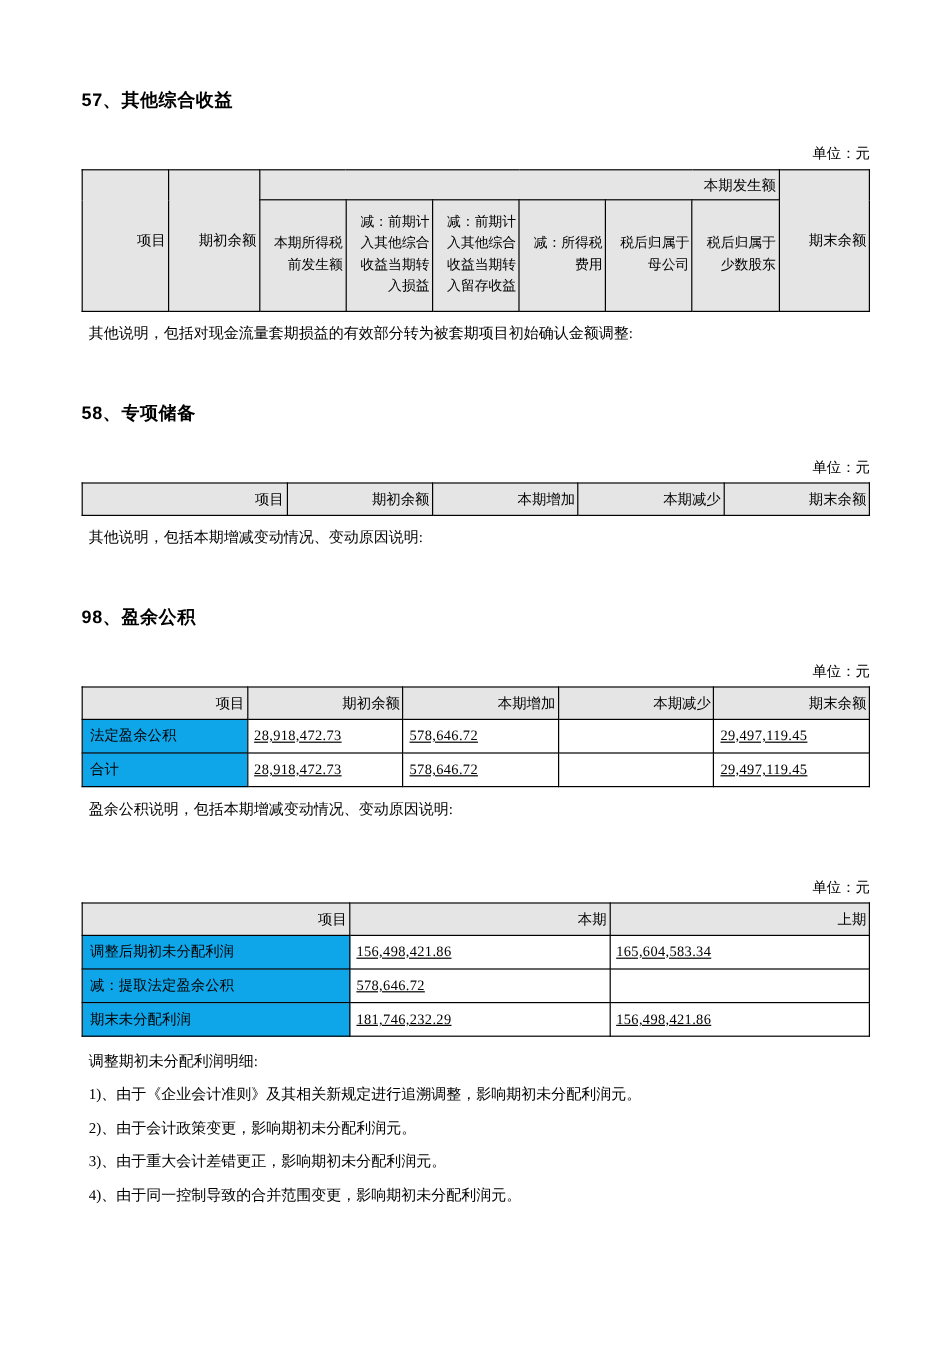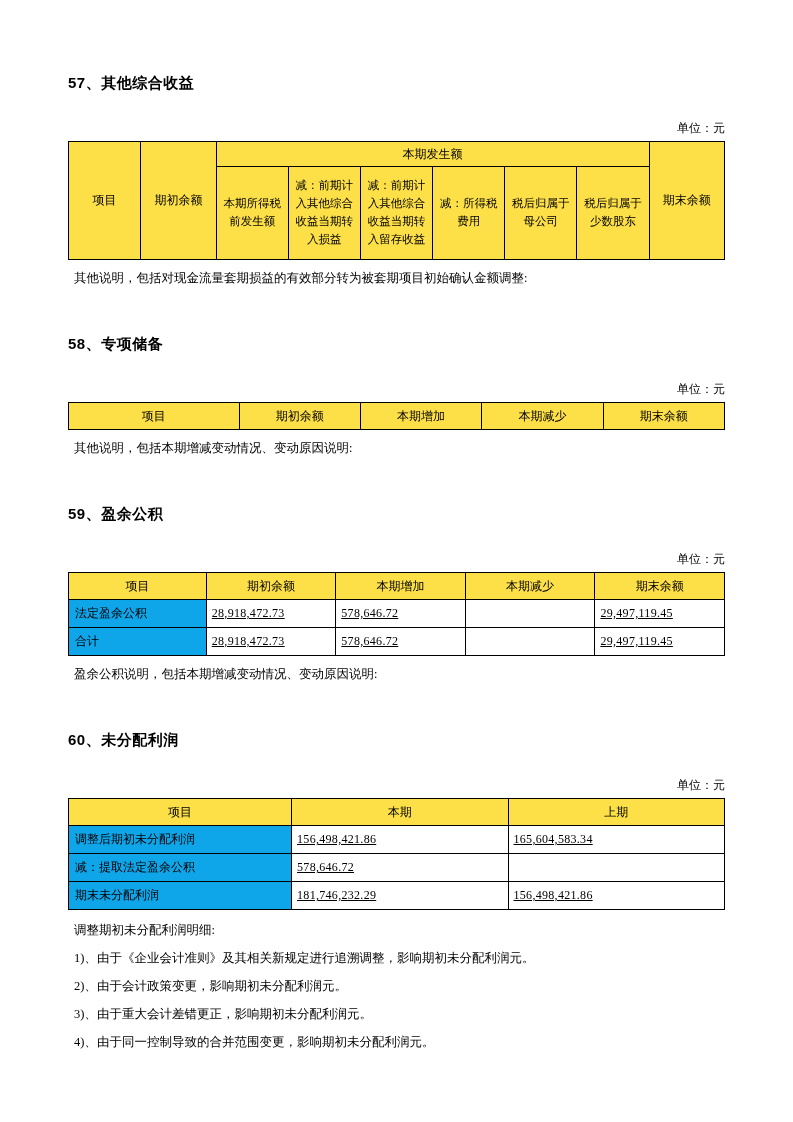--- a/index.html
+++ b/index.html
@@ -9,21 +9,21 @@
   }
   .page{box-sizing:border-box;width:793px;height:1122px;padding:74px 68px 30px 68px;overflow:hidden;}
   section{margin-bottom:48px;}
   .sec-title{
     font-family:"Liberation Sans","DejaVu Sans",sans-serif;
     font-size:15px;font-weight:700;letter-spacing:.5px;margin:0;
   }
   .unit{font-size:12px;text-align:right;margin:27px 0 4px 0;}
   table{width:100%;border-collapse:collapse;table-layout:fixed;}
   td{border:1px solid #000;font-size:12px;padding:2px 5px;vertical-align:middle;word-break:break-all;}
-  .hd{background:#fde047;text-align:center;padding:3px 2px;height:20px;}
+  .hd{background:#e5e5e5;text-align:right;padding:3px 2px;height:20px;}
   .grp{height:18px;}
   .sub{font-size:11.5px;height:86px;line-height:1.55;}
   .item-cell{background:#0ea5e9;text-align:left;height:23px;padding-left:6px;}
   .num{text-align:left;padding-right:9px;letter-spacing:.3px;height:23px;text-decoration:underline;}
   .blank{height:23px;}
   .note{font-size:12.5px;margin:10px 0 0 0;padding-left:6px;}
   .detail{margin-top:12px;padding-left:6px;font-size:12.5px;}
   .detail p{margin:0 0 11px 0;}
 </style>
 </head>
@@ -84,21 +84,21 @@
           <td class="hd">本期增加</td>
           <td class="hd">本期减少</td>
           <td class="hd">期末余额</td>
         </tr>
       </tbody>
     </table>
     <p class="note">其他说明，包括本期增减变动情况、变动原因说明:</p>
   </section>
 
   <section>
-    <h2 class="sec-title">59、盈余公积</h2>
+    <h2 class="sec-title">98、盈余公积</h2>
     <div class="unit">单位：元</div>
     <table>
       <colgroup>
         <col style="width:21%">
           <col style="width:19.75%">
           <col style="width:19.75%">
         <col style="width:19.75%">
           <col style="width:19.75%">
       </colgroup>
       <tbody>
@@ -122,21 +122,20 @@
           <td class="num">578,646.72</td>
           <td class="blank"></td>
           <td class="num">29,497,119.45</td>
         </tr>
       </tbody>
     </table>
     <p class="note">盈余公积说明，包括本期增减变动情况、变动原因说明:</p>
   </section>
 
   <section>
-    <h2 class="sec-title">60、未分配利润</h2>
     <div class="unit">单位：元</div>
     <table>
       <colgroup>
         <col style="width:34%">
           <col style="width:33%">
           <col style="width:33%">
       </colgroup>
       <tbody>
         <tr>
           <td class="hd">项目</td>

